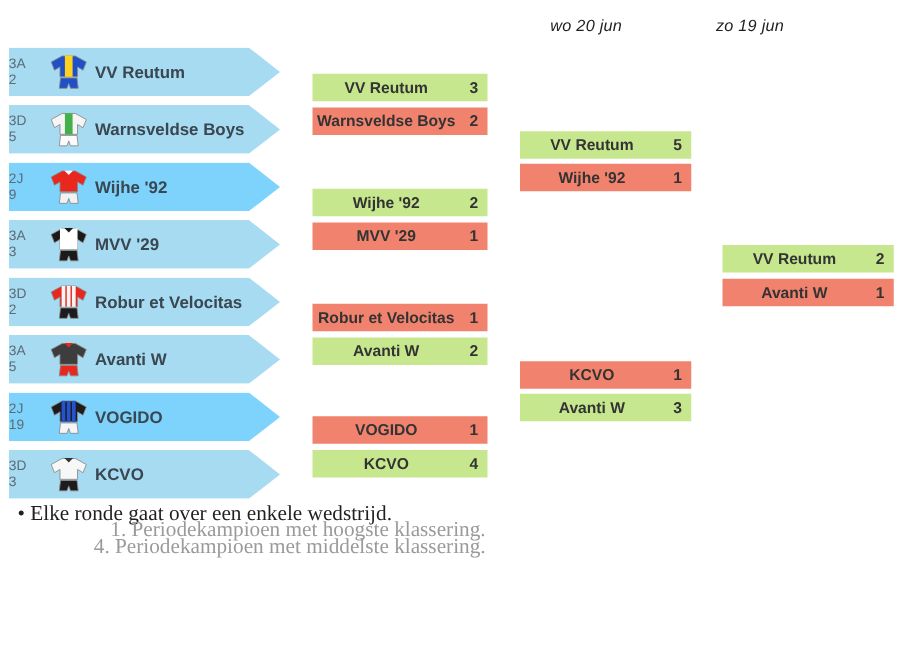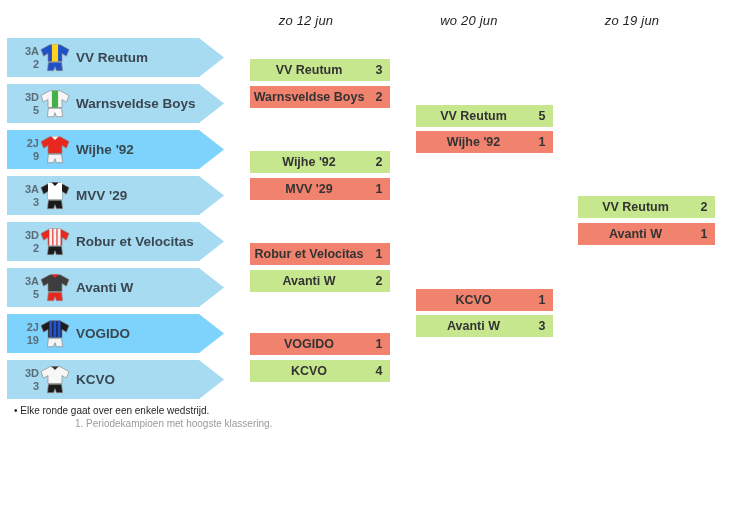--- a/index.html
+++ b/index.html
@@ -12,48 +12,46 @@
     font-style:italic;font-size:13px;color:#1f1f1f;letter-spacing:.2px;
   }
   .banner{
     position:absolute;left:7px;width:217px;height:39px;
     display:flex;align-items:center;
     clip-path:polygon(0 0, calc(100% - 25px) 0, 100% 50%, calc(100% - 25px) 100%, 0 100%);
   }
   .banner[data-banner="blue"]{background:#a7dbf2;}
   .banner[data-banner="orange"]{background:#7dd3fc;}
   .division{
-    width:32px;text-align:right;color:#5c6c77;font-size:11px;line-height:13px;
+    width:32px;text-align:left;color:#5c6c77;font-size:11px;line-height:13px;
     flex:none;
-    font-weight:bold;
   }
   .kit{flex:none;width:30px;height:31px;margin:0 6px 0 1px;display:flex;align-items:center;justify-content:center;}
   .team-name{font-weight:bold;font-size:13.5px;color:#3a4750;white-space:nowrap;}
   .result-box{
     position:absolute;height:22px;display:flex;align-items:center;
     font-size:12.5px;font-weight:bold;color:#333333;
   }
   .result-box[data-outcome="win"]{background:#c6e78e;}
   .result-box[data-outcome="loss"]{background:#f1836e;}
   .result-name{flex:1;text-align:center;white-space:nowrap;}
   .result-score{width:22px;text-align:center;flex:none;}
-  .notes{position:absolute;left:12px;top:404px;font-size:10px;line-height:13px;color:#1f1f1f;}
+  .notes{position:absolute;left:12px;top:404px;font-size:17px;line-height:13px;color:#1f1f1f;font-family:Liberation Serif, serif;}
   .note-line{white-space:nowrap;}
   .note-line.bullet{padding-left:2px;}
   .note-line.indent{padding-left:63px;text-align:right;}
   .note-line.muted{color:#9a9a9a;}
 </style>
 </head>
 <body>
 
 <div class="stage">
 
-  <div class="round-header" style="left:236px;">zo 12 jun</div>
   <div class="round-header" style="left:399px;">wo 20 jun</div>
-  <div class="round-header" style="left:562px;">zo 19 jun</div>
+  <div class="round-header" style="left:530px;">zo 19 jun</div>
 
   <div class="banner" style="top:38px;" data-banner="blue">
     <div class="division">
         <div>3A</div>
         <div>2</div>
       </div>
     <div class="kit">
         <svg viewBox="0 0 34 33" width="30" height="29" aria-hidden="true">
        <path d="M11 2 L23 2 L33 7.5 L30 15 L25 12 L25 21 L9 21 L9 12 L4 15 L1 7.5 Z" fill="#2050c8" stroke="#8a8a8a" stroke-width="0.8"></path>
        <rect x="13.5" y="2" width="7" height="19" fill="#ffd21e"></rect>
@@ -222,15 +220,16 @@
     <span class="result-score">2</span>
   </div>
   <div class="result-box" style="left:578px;top:223px;width:137px;" data-outcome="loss">
     <span class="result-name">Avanti W</span>
     <span class="result-score">1</span>
   </div>
 
   <div class="notes">
     <div class="note-line bullet">• Elke ronde gaat over een enkele wedstrijd.</div>
     <div class="note-line indent muted">1. Periodekampioen met hoogste klassering.</div>
+    <div class="note-line indent muted">4. Periodekampioen met middelste klassering.</div>
   </div>
 
 </div>
 
 </body></html>

